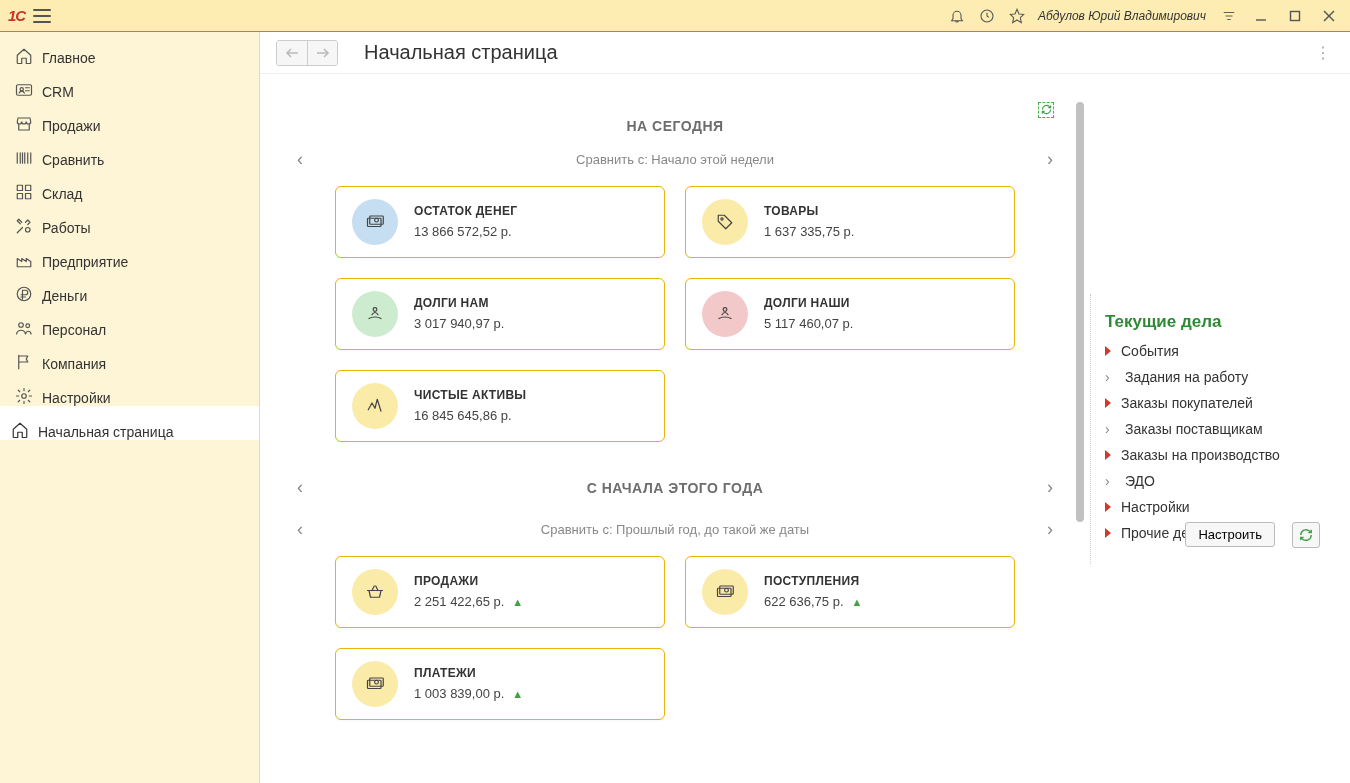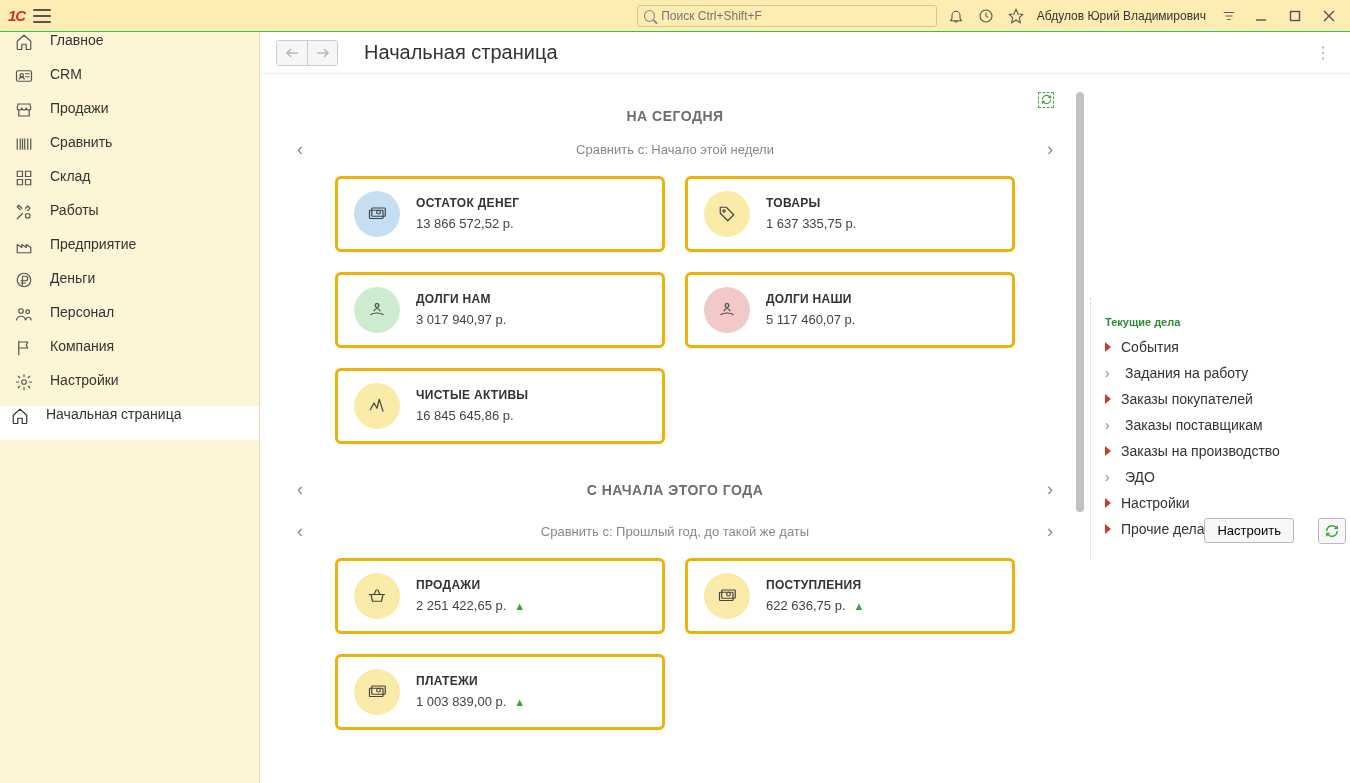--- a/index.html
+++ b/index.html
@@ -10,29 +10,29 @@
   .logo1c { color: #c8332b; font-weight: bold; font-size: 15px; font-style: italic; letter-spacing: -1px; }
   .burger { width: 18px; height: 14px; display: flex; flex-direction: column; justify-content: space-between; cursor: pointer; }
   .burger span { height: 2px; background: #555; border-radius: 1px; }
   .app-title { flex: 0 0 auto; font-size: 13px; color: #333; margin-left: 4px; }
   .spacer-flex { flex: 1; }
   .search-wrap { width: 300px; height: 22px; border: 1px solid #d8c880; border-radius: 3px; background: #fdedb3; display: flex; align-items: center; padding: 0 6px; gap: 6px; }
   .search-wrap .mag { width: 12px; height:12px; border: 1.5px solid #888; border-radius: 50%; position: relative; }
   .search-wrap .mag::after { content:""; position:absolute; width:5px; height:1.5px; background:#888; bottom:-2px; right:-4px; transform: rotate(45deg); }
   .search-wrap input { border:none; outline:none; background:transparent; width:100%; font-size:12px; color:#777; }
   .tb-icon { width:22px; height:22px; display:flex; align-items:center; justify-content:center; cursor:pointer; color:#555; }
-  .user-name { font-size:12px; color:#333; margin: 0 4px 0 2px; }
+  .user-name { font-size:12px; color:#333; margin: 0 4px 0 2px; font-style: italic; }
   .win-btn { width:26px; height:22px; display:flex; align-items:center; justify-content:center; cursor:pointer; color:#555; }
 
   
   .root { display:flex; height: calc(783px - 32px); }
 
   
   .sidebar { width: 260px; background: #fef5d6; border-right: 1px solid #e5dcb3; display:flex; flex-direction:column; }
-  .side-item { height: 34px; display:flex; align-items:flex-start; gap:16px; padding: 0 14px; cursor:pointer; color:#333; font-size:14px; }
+  .side-item { height: 34px; display:flex; align-items:flex-end; gap:8px; padding: 0 14px; cursor:pointer; color:#333; font-size:14px; }
   .side-item .ico { width:20px; height:20px; display:flex; align-items:center; justify-content:center; color:#555; }
   .side-item.active { background:#fff; font-weight:normal; }
 
   
   .workspace { flex:1; display:flex; flex-direction:column; }
   .ws-head { height:42px; display:flex; align-items:center; padding: 0 16px; gap:10px; border-bottom:1px solid #eee; }
   .nav-btns { display:flex; border:1px solid #ccc; border-radius:3px; overflow:hidden; }
   .nav-btn { width:30px; height:24px; display:flex; align-items:center; justify-content:center; background:#f6f6f6; color:#bbb; cursor:pointer; }
   .nav-btn + .nav-btn { border-left:1px solid #ccc; }
   .ws-title { font-size:20px; margin-left:16px; }
@@ -45,60 +45,56 @@
   .refresh-dot { position:absolute; top:14px; right:36px; width:16px; height:16px; border:1px dashed #4caf50; display:flex; align-items:center; justify-content:center; color:#43a047; font-size:11px; cursor:pointer; }
 
   .scroll-col { position:absolute; top:10px; right:4px; bottom:10px; width:12px; }
   .scroll-thumb { position:absolute; top:4px; width:8px; left:2px; height:420px; background:#c1c1c1; border-radius:4px; }
 
   .section-h { text-align:center; color:#6d6d6d; font-size:14px; font-weight:bold; letter-spacing:0.5px; margin: 10px 0 14px; }
   .compare-row { display:flex; align-items:center; justify-content:space-between; color:#888; font-size:13px; margin-bottom:14px; padding: 0 4px; }
   .chev { width:24px; height:24px; display:flex; align-items:center; justify-content:center; cursor:pointer; color:#888; font-size:18px; }
 
   .card-grid { display:grid; grid-template-columns: 330px 330px; column-gap:20px; row-gap:20px; margin-bottom:30px; justify-content:center; }
-  .card { border:3px solid #eab308; border-radius:6px; padding:12px 16px; display:flex; align-items:center; gap:16px; background:#fff; box-shadow: 0 1px 2px rgba(0,0,0,0.03); }
+  .card { border:1px solid #eab308; border-radius:6px; padding:12px 16px; display:flex; align-items:center; gap:16px; background:#fff; box-shadow: 0 1px 2px rgba(0,0,0,0.03); }
   .card-icon { width:46px; height:46px; border-radius:50%; display:flex; align-items:center; justify-content:center; font-size:22px; flex:0 0 46px; }
   .bg-blue { background:#c5def1; }
   .bg-green { background:#cdeccf; }
   .bg-red { background:#f3c8c8; }
   .bg-yellow { background:#fbeba8; }
   .card-txt { display:flex; flex-direction:column; gap:6px; }
   .card-title { font-size:12px; font-weight:bold; color:#333; letter-spacing:0.3px; }
   .card-val { font-size:13px; color:#444; display:flex; align-items:center; gap:8px; }
   .trend-up { color:#43a047; font-size:11px; }
 
   
   .right { width:260px; border-left:1px dotted #ccc; padding:18px 14px; position:relative; }
-  .right-h { color:#2f8a35; font-size:11px; font-weight:bold; margin-bottom:6px; }
+  .right-h { color:#2f8a35; font-size:17px; font-weight:bold; margin-bottom:6px; }
   .task-item { display:flex; align-items:center; gap:10px; padding:5px 0; font-size:14px; color:#333; cursor:pointer; }
   .tri { width:0; height:0; border-top:5px solid transparent; border-bottom:5px solid transparent; }
   .tri.red { border-left:6px solid #d03a2b; }
   .chev-r { color:#888; font-size:14px; width:10px; }
 
-  .right-foot { position:absolute; bottom:16px; right:4px; display:flex; gap:24px; align-items:center;padding-left:20px; }
+  .right-foot { position:absolute; bottom:16px; right:30px; display:flex; gap:17px; align-items:center;padding-left:20px; }
   .btn { border:1px solid #bbb; background:#f7f7f7; border-radius:3px; padding:4px 12px; font-size:13px; cursor:pointer; }
   .btn-refresh { width:28px; height:26px; border:1px solid #bbb; border-radius:3px; background:#f7f7f7; display:flex; align-items:center; justify-content:center; color:#43a047; cursor:pointer; }
 
   svg { display:block; }
 </style>
 </head>
 <body>
 
 <div class="titlebar">
   <span class="logo1c">1C</span>
   <div class="burger">
       <span></span>
       <span></span>
       <span></span>
     </div>
   <span class="spacer-flex"></span>
-  <div class="search-wrap">
-    <span class="mag"></span>
-    <input type="text" placeholder="Поиск Ctrl+Shift+F" style="">
-  </div>
   <div class="tb-icon">
     <svg width="16" height="16" viewBox="0 0 24 24" fill="none" stroke="#555" stroke-width="1.6">
         <path d="M18 16v-5a6 6 0 10-12 0v5l-2 3h16l-2-3z"></path>
         <path d="M10 19a2 2 0 004 0"></path>
       </svg>
   </div>
   <div class="tb-icon">
     <svg width="16" height="16" viewBox="0 0 24 24" fill="none" stroke="#555" stroke-width="1.6">
         <circle cx="12" cy="12" r="9"></circle>
         <path d="M12 7v5l3 2"></path>

